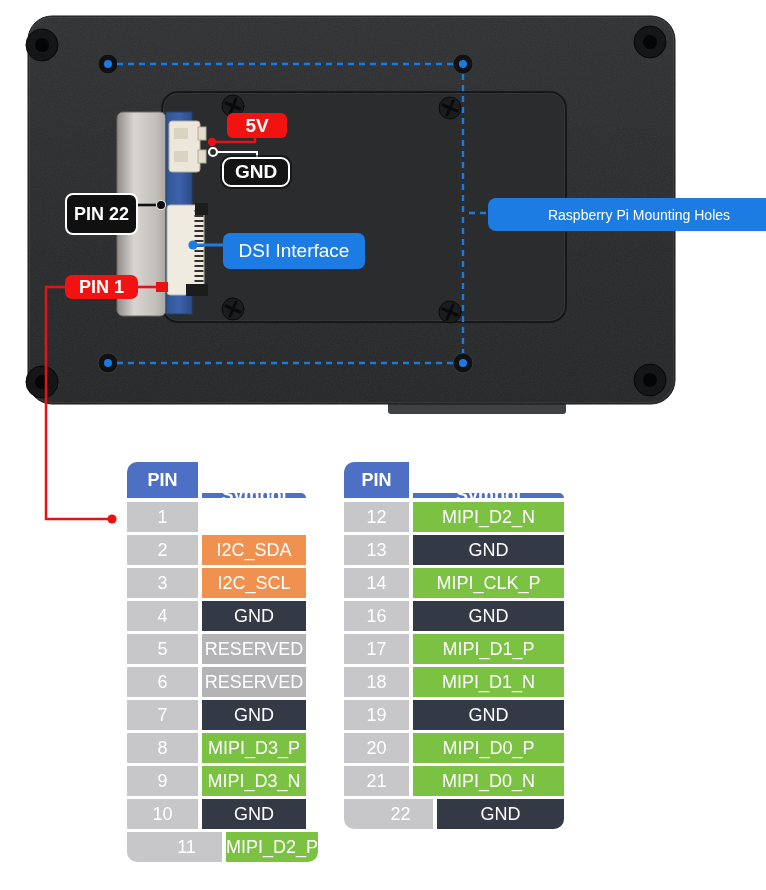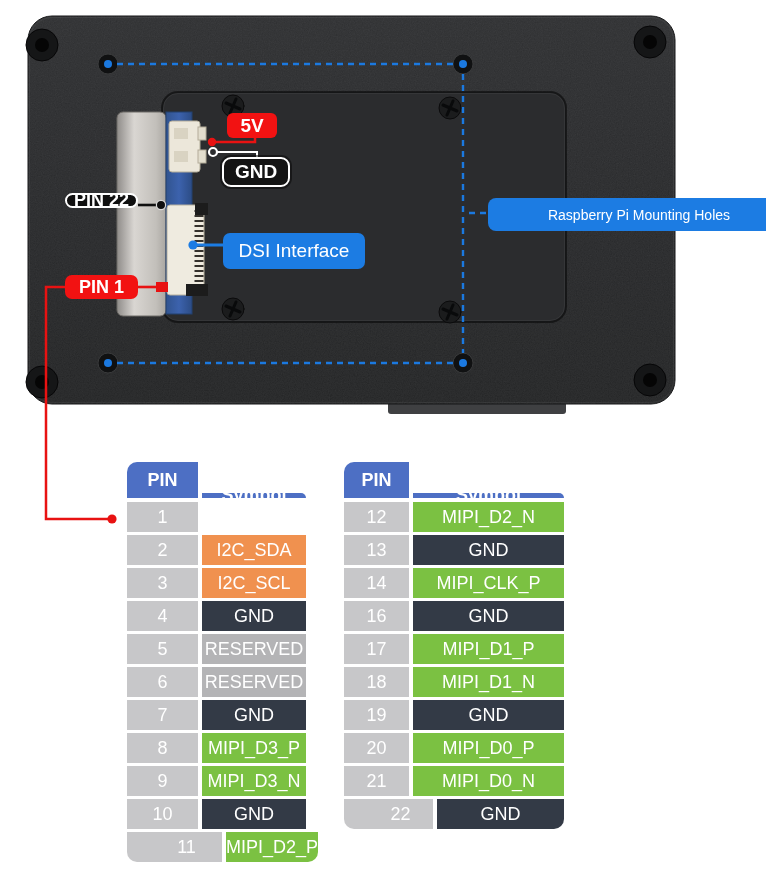--- a/index.html
+++ b/index.html
@@ -3,25 +3,25 @@
 <meta charset="utf-8">
 <style>
   html,body{margin:0;padding:0;background:#ffffff;}
   body{width:766px;height:890px;position:relative;font-family:"Liberation Sans",sans-serif;overflow:hidden;}
   #stage{position:absolute;left:0;top:0;width:766px;height:890px;}
   svg.photo{position:absolute;left:0;top:0;}
 
   
   .lbl{position:absolute;box-sizing:border-box;display:flex;align-items:center;justify-content:center;
        color:#fff;white-space:nowrap;}
-  .lbl-5v{left:227px;top:113px;width:50px;height:25px;background:var(--label-red);border-radius:6px;
+  .lbl-5v{left:227px;top:113px;width:60px;height:25px;background:var(--label-red);border-radius:6px;
           font-size:19px;font-weight:700;}
   .lbl-gnd{left:222px;top:157px;width:68px;height:30px;background:#141414;border:2px solid #fff;
            border-radius:9px;font-size:19px;font-weight:700;box-shadow:0 0 0 2px rgba(10,10,10,.55);}
-  .lbl-pin22{left:65px;top:193px;width:73px;height:15px;background:#101010;border:2px solid #fff;
+  .lbl-pin22{left:65px;top:193px;width:73px;height:42px;background:#101010;border:2px solid #fff;
              border-radius:8px;font-size:18px;font-weight:700;}
   .lbl-dsi{left:223px;top:233px;width:142px;height:36px;background:var(--label-blue);border-radius:7px;
            font-size:19px;font-weight:500;}
   .lbl-pin1{left:65px;top:275px;width:73px;height:24px;background:var(--label-red);border-radius:7px;
             font-size:18px;font-weight:700;}
   .lbl-rpi{left:488px;top:198px;width:302px;height:33px;background:var(--label-blue);border-radius:8px;
            font-size:14px;font-weight:500;}
 
   
   .pintable{position:absolute;}

